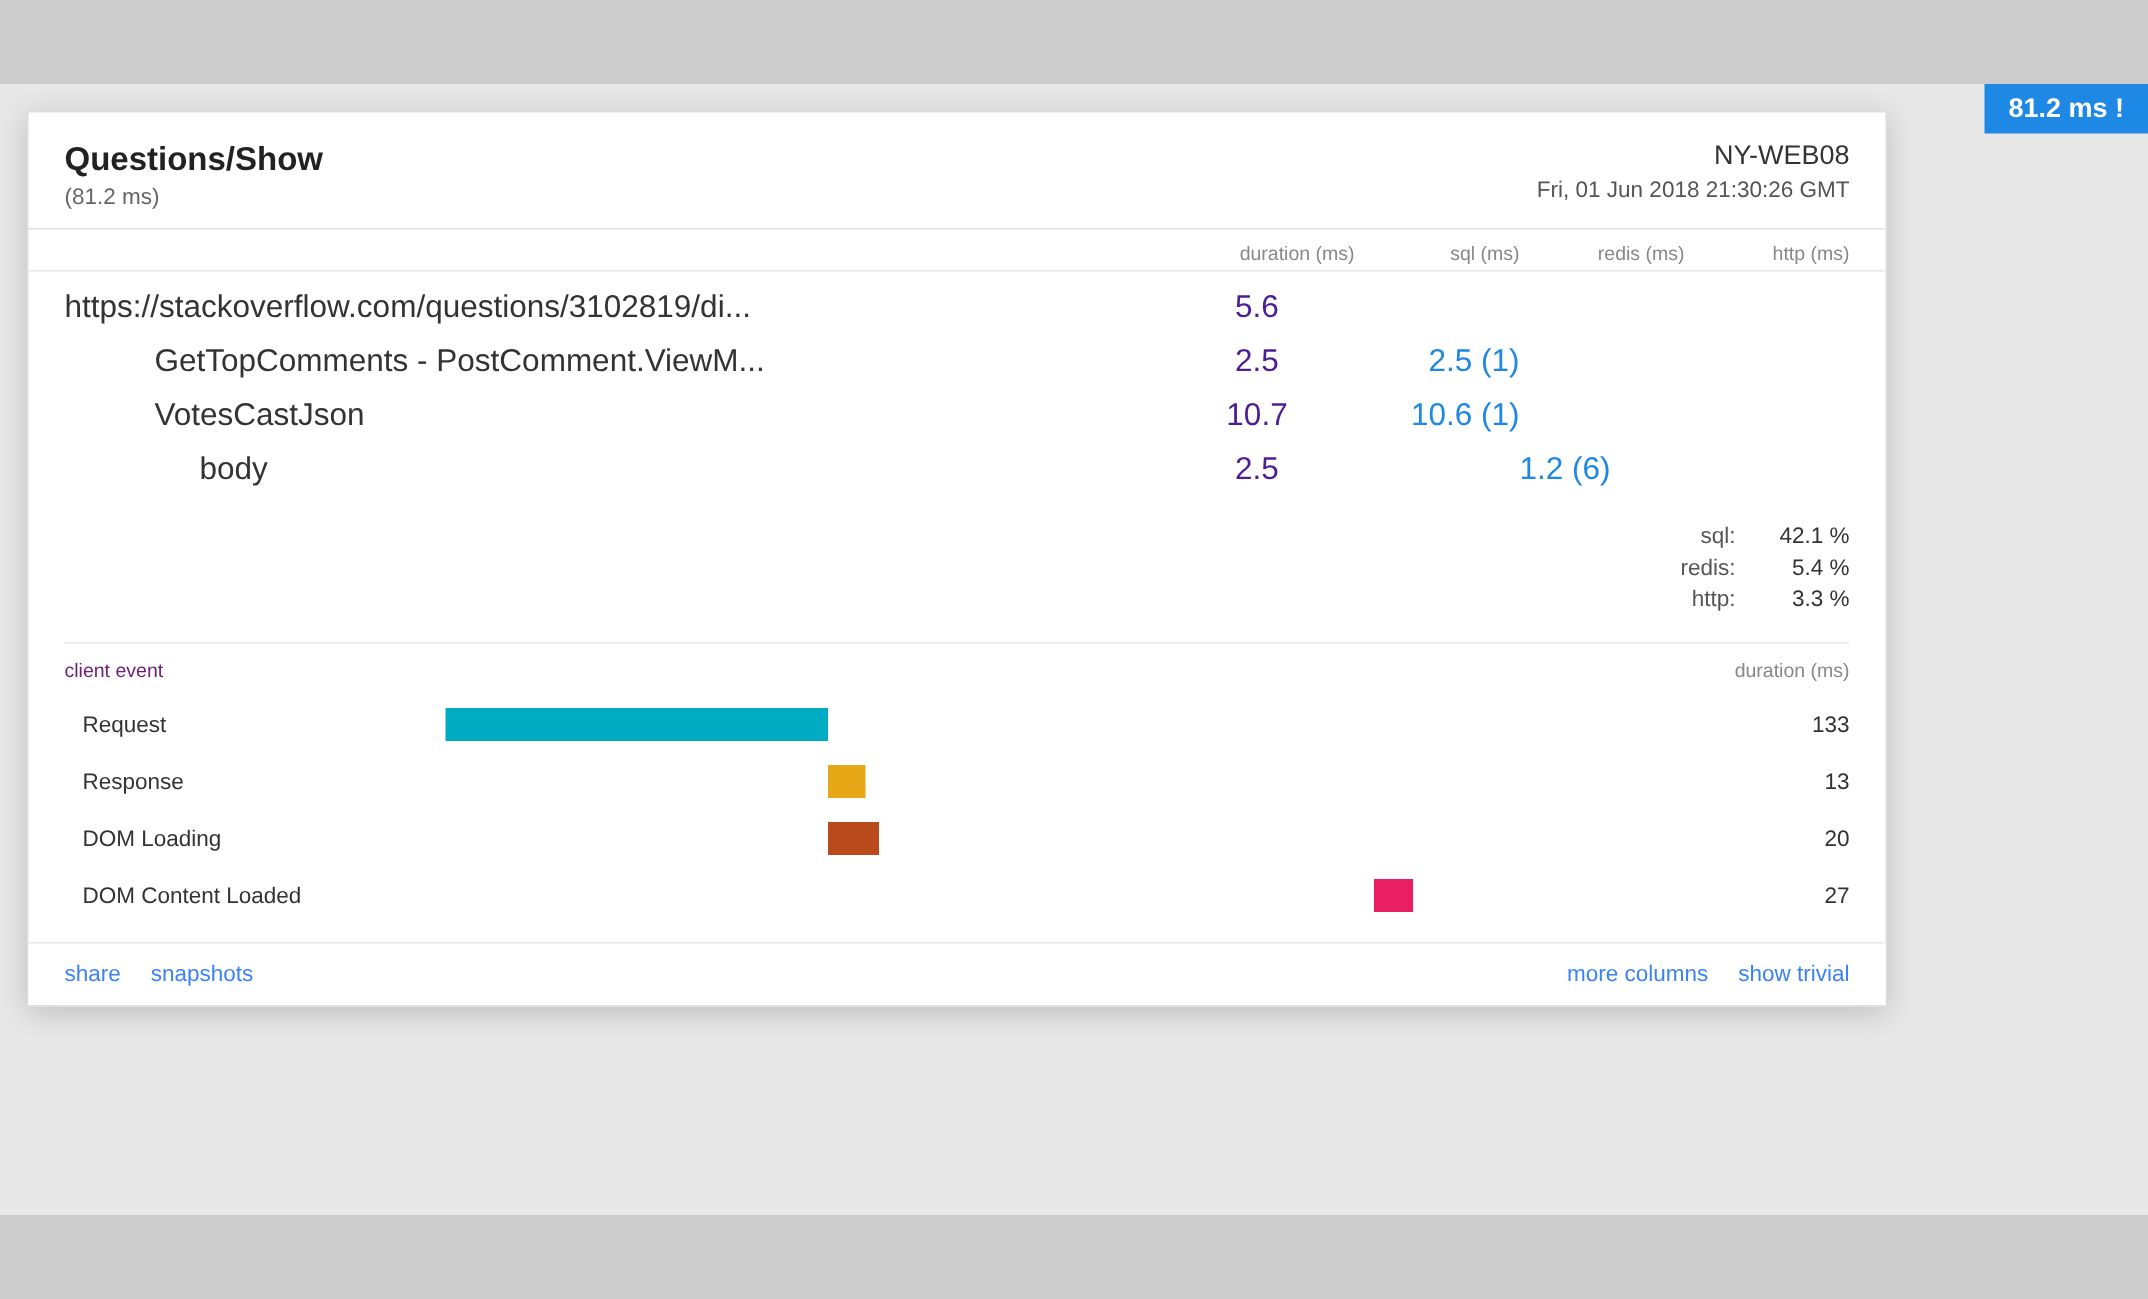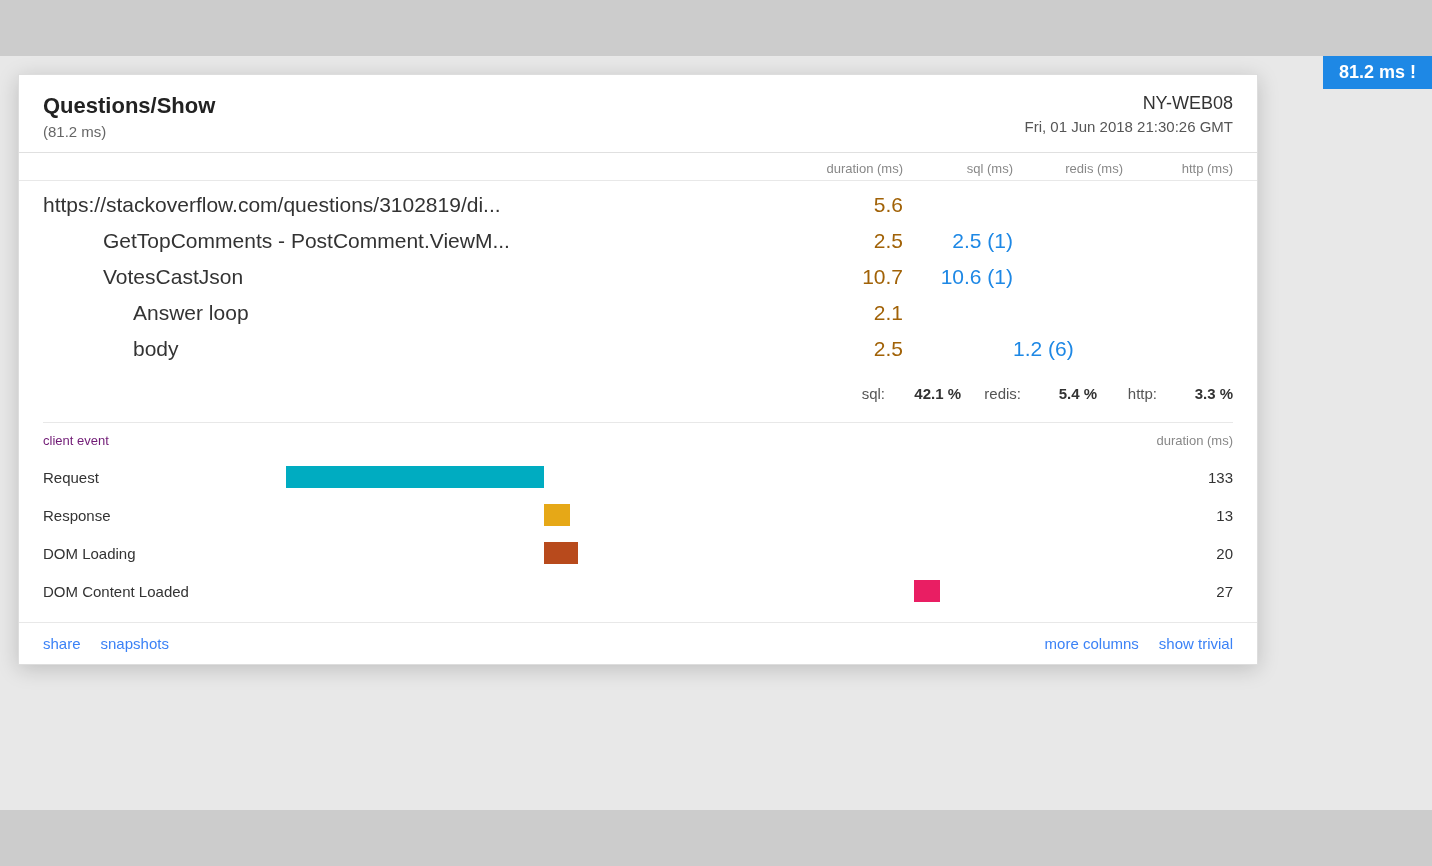--- a/index.html
+++ b/index.html
@@ -120,22 +120,22 @@
 
     .row-name.indented-1 {
       padding-left: 60px;
     }
 
     .row-name.indented-2 {
       padding-left: 90px;
     }
 
     .row-duration {
-      text-align: right;
-      color: #a16207;
+      text-align: center;
+      color: #4c1d95;
     }
 
     .row-sql {
       text-align: right;
       color: #1e88e5;
     }
 
     .row-redis {
       color: #1e88e5;
     }
@@ -143,40 +143,41 @@
     .row-http {
       text-align: right;
       color: #1e88e5;
     }
 
     
     .percentages-section {
       padding: 12px 24px 16px 24px;
       display: flex;
       justify-content: flex-end;
+      flex-direction: column;
       align-items: flex-end;
     }
 
     .pct-row {
       display: flex;
       align-items: center;
       margin-bottom: 4px;
       font-size: 15px;
     }
 
     .pct-label {
       color: #555;
       width: 60px;
       text-align: right;
       margin-right: 6px;
     }
 
     .pct-value {
       color: #333;
-      font-weight: bold;
+      font-weight: normal;
       width: 70px;
       text-align: right;
     }
 
     
     .divider {
       border: none;
       border-top: 1px solid #e8e8e8;
       margin: 0 24px;
     }
@@ -193,21 +194,21 @@
       color: #701a75;
     }
 
     .client-header-duration {
       text-align: right;
       font-size: 13px;
       color: #888;
     }
 
     .client-events-rows {
-      padding: 4px 24px 12px 24px;
+      padding: 4px 24px 12px 36px;
     }
 
     .client-event-row {
       display: grid;
       grid-template-columns: 200px 1fr 130px;
       align-items: center;
       padding: 5px 0;
       font-size: 15px;
       color: #222;
     }
@@ -307,27 +308,20 @@
     <div class="row-http"></div>
   </div>
         <div class="data-row">
     <div class="row-name indented-1">VotesCastJson</div>
     <div class="row-duration">10.7</div>
     <div class="row-sql">10.6 (1)</div>
     <div class="row-redis"></div>
     <div class="row-http"></div>
   </div>
         <div class="data-row">
-    <div class="row-name indented-2">Answer loop</div>
-    <div class="row-duration">2.1</div>
-    <div class="row-sql"></div>
-    <div class="row-redis"></div>
-    <div class="row-http"></div>
-  </div>
-        <div class="data-row">
     <div class="row-name indented-2">body</div>
     <div class="row-duration">2.5</div>
     <div class="row-sql"></div>
     <div class="row-redis">1.2 (6)</div>
     <div class="row-http"></div>
   </div>
       </div>
 
     <div class="percentages-section" id="pct-container">
         <div class="pct-row">

